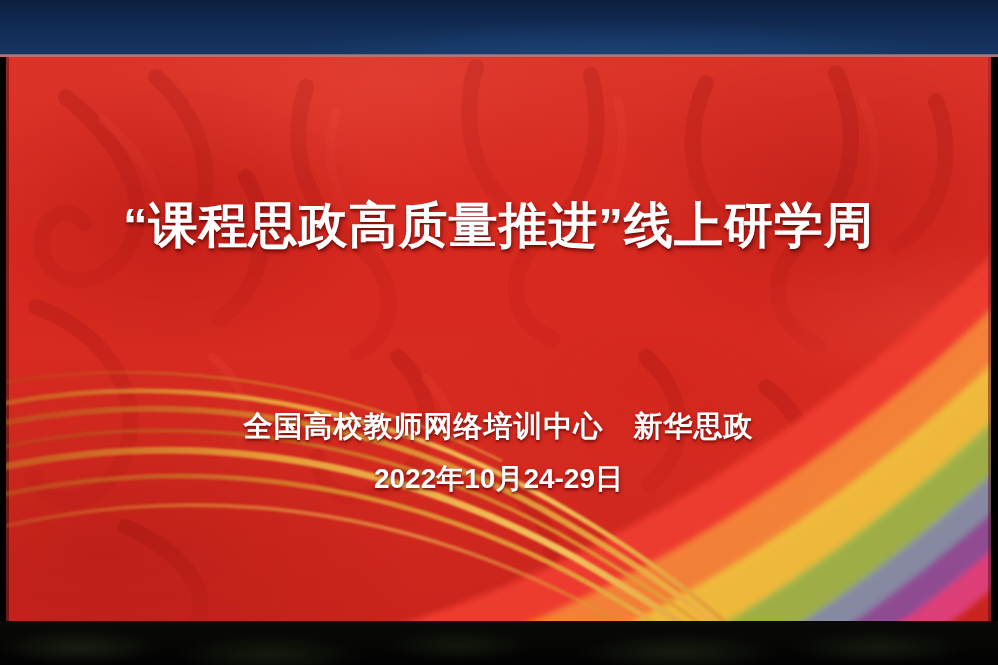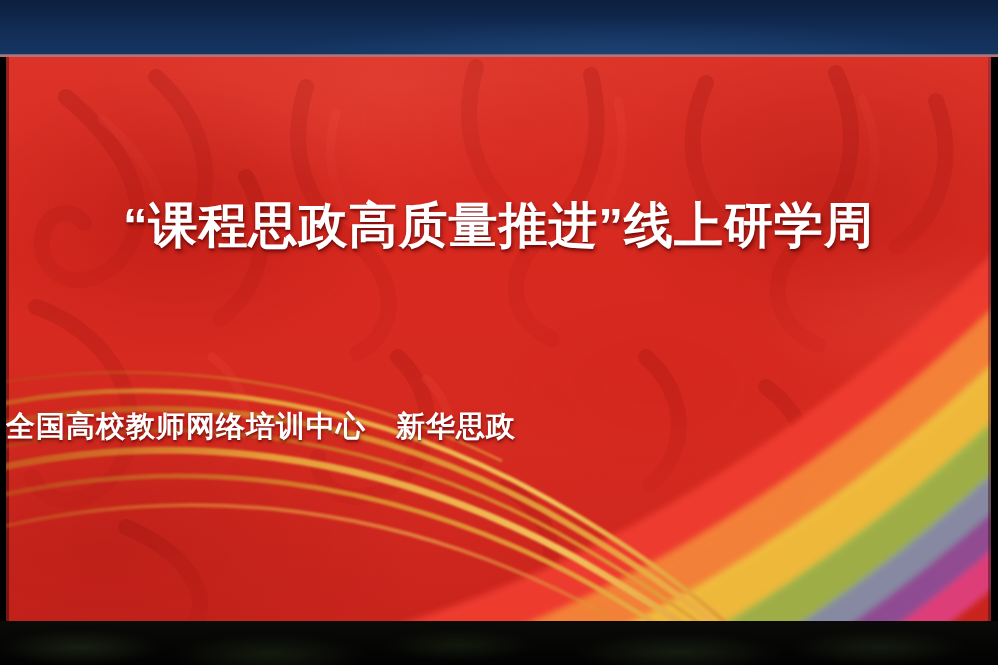--- a/index.html
+++ b/index.html
@@ -120,21 +120,21 @@
     letter-spacing: 1px;
     text-shadow:
       0 2px 2px rgba(90,0,0,.55),
       2px 3px 4px rgba(70,0,0,.45);
     white-space: pre-line;
   }
   .org {
     position: absolute;
     left: 0; right: 0;
     top: 350px;
-    text-align: left;
+    text-align: center;
     color: #ffffff;
     font-size: 29px;
     font-weight: 700;
     letter-spacing: 1px;
     white-space: pre;
     text-shadow:
       0 2px 2px rgba(90,0,0,.5),
       1px 2px 4px rgba(70,0,0,.4);
   }
   .date {
@@ -262,20 +262,21 @@
           <path d="M -30 444 C 172 394, 388 418, 586 528 C 698 594, 772 648, 824 694" stroke="url(#gold2)" stroke-width="5"></path>
           <path d="M -30 330 C 120 300, 310 312, 496 404" stroke="url(#gold3)" stroke-width="3" opacity="0.65"></path>
           <path d="M -30 476 C 186 420, 404 448, 604 560" stroke="url(#gold1)" stroke-width="4" opacity="0.55"></path>
         </g>
       </svg>
     </div>
 
     <div class="text-layer">
       <div class="title"><span>“课程思政高质量推进”线上研学周</span><br></div>
       <div class="org">全国高校教师网络培训中心　新华思政</div>
+      <div class="date">2022年10月24-29日</div>
     </div>
 
     <div class="poster-edge-r"></div>
   </div>
 
   <div class="bottom-band"></div>
 
 </div>
 
 </body></html>

